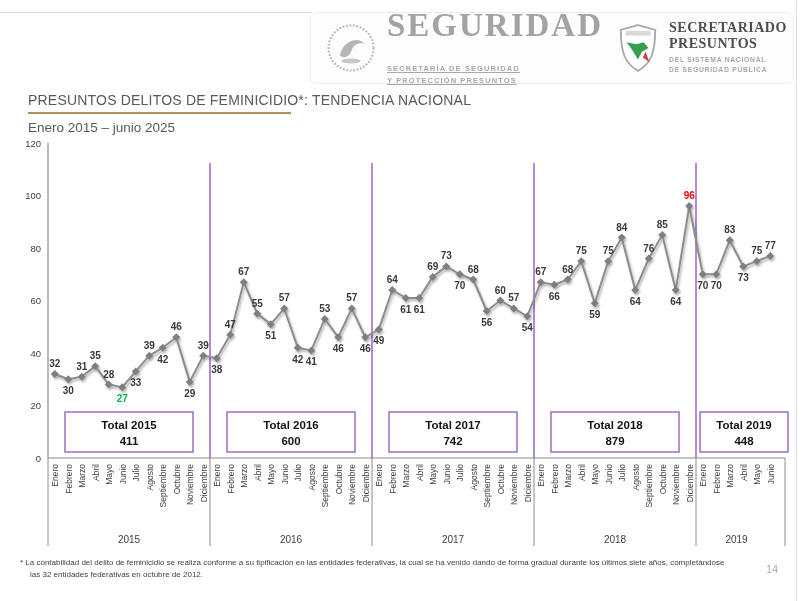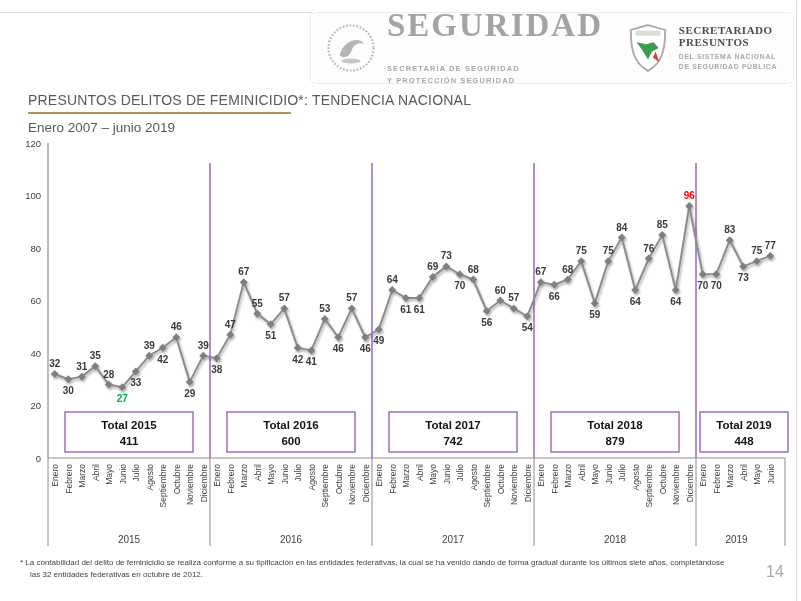--- a/index.html
+++ b/index.html
@@ -12,58 +12,58 @@
   .logo-band{
     position:absolute;left:310px;top:12px;width:484px;height:72px;
     background:#fdfdfd;border:1px solid #ececec;border-radius:6px;
     display:flex;align-items:center;padding:8px 14px;box-sizing:border-box;gap:14px;
   }
   .logo-seguridad{display:flex;align-items:center;gap:10px;flex:1;}
   .seg-title{
     font-family:"Liberation Serif",serif;font-weight:bold;font-size:33px;
     color:#a3a3a3;letter-spacing:2px;line-height:1;
   }
-  .seg-sub{font-size:7.5px;font-weight:bold;color:#a8a8a8;letter-spacing:1.1px;line-height:1.55;margin-top:21px;}
+  .seg-sub{font-size:7.5px;font-weight:bold;color:#a8a8a8;letter-spacing:1.1px;line-height:1.55;margin-top:21px;text-decoration:underline;}
   .logo-secretariado{display:flex;align-items:center;gap:10px;padding-right:2px;}
   .sec-title{
-    font-family:"Liberation Serif",serif;font-weight:bold;font-size:11px;
+    font-family:"Liberation Serif",serif;font-weight:bold;font-size:14px;
     color:#4d4d4d;letter-spacing:.5px;line-height:1.1;
   }
   .sec-sub{font-size:6.8px;font-weight:bold;color:#a8a8a8;letter-spacing:.7px;line-height:1.5;margin-top:4px;}
   .page-title{
     position:absolute;left:28px;top:92px;font-size:14px;font-weight:normal;
     color:#595959;letter-spacing:.2px;
   }
   .title-underline{position:absolute;left:28px;top:112px;width:263px;height:2px;background:#b3905e;}
   .page-subtitle{position:absolute;left:28px;top:120px;font-size:13.5px;color:#595959;}
   .chart-svg{position:absolute;left:0;top:0;}
   .footnote{
     position:absolute;left:16px;top:557px;width:700px;font-size:8px;color:#3f3f3f;
     line-height:1.55;padding-left:14px;text-indent:-10px;
   }
-  .page-number{position:absolute;left:766px;top:563px;font-size:16px;color:#a9a9a9;}
+  .page-number{position:absolute;left:766px;top:563px;font-size:11px;color:#a9a9a9;}
 </style>
 </head>
 <body>
 
 <div class="slide-topline"></div>
 <div class="slide-right-border"></div>
 
 <div class="logo-band">
   <div class="logo-seguridad">
     <svg width="52" height="52" viewBox="0 0 60 60">
       <circle cx="30" cy="30" r="26" fill="none" stroke="#b8b8b8" stroke-width="2.5" stroke-dasharray="2,2"></circle>
       <path d="M17,39 C20,21 40,16 45,25 C39,23 33,26 31,32 C29,39 23,43 17,39 Z" fill="#b5b5b5"></path>
       <ellipse cx="30" cy="45" rx="11" ry="3" fill="#c6c6c6"></ellipse>
     </svg>
     <div>
       <div class="seg-title">SEGURIDAD</div>
       <div class="seg-sub">
         <span>SECRETARÍA DE SEGURIDAD</span><br>
-        <span>Y PROTECCIÓN SEGURIDAD</span>
+        <span>Y PROTECCIÓN PRESUNTOS</span>
       </div>
     </div>
   </div>
   <div class="logo-secretariado">
     <svg width="42" height="50" viewBox="0 0 44 52">
       <path d="M22,2 L40,7 C40,30 36,42 22,50 C8,42 4,30 4,7 Z" fill="#ffffff" stroke="#ababab" stroke-width="2"></path>
       <rect x="9" y="8" width="26" height="5" fill="#d9d9d9"></rect>
       <path d="M10,20 L20,22 L28,20 L33,26 L26,30 L22,38 L16,28 Z" fill="#3a9e4e"></path>
       <path d="M30,30 L34,41 L27,36 Z" fill="#cc4444"></path>
     </svg>
@@ -75,21 +75,21 @@
       <div class="sec-sub">
         <span>DEL SISTEMA NACIONAL</span><br>
         <span>DE SEGURIDAD PÚBLICA</span>
       </div>
     </div>
   </div>
 </div>
 
 <div class="page-title">PRESUNTOS DELITOS DE FEMINICIDIO*: TENDENCIA NACIONAL</div>
 <div class="title-underline"></div>
-<div class="page-subtitle">Enero 2007 – junio 2019</div>
+<div class="page-subtitle">Enero 2015 – junio 2025</div>
 
 <svg id="chart" class="chart-svg" width="801" height="601" viewBox="0 0 801 601">
     <defs>
       <filter id="ds" x="-20%" y="-20%" width="140%" height="140%">
         <feDropShadow dx="1.2" dy="2" stdDeviation="1" flood-opacity="0.32"></feDropShadow>
       </filter>
     </defs>
     <text x="41" y="461.5" text-anchor="end" font-size="9.5" fill="#3f3f3f">0</text>
     <text x="41" y="409" text-anchor="end" font-size="9.5" fill="#3f3f3f">20</text>
     <text x="41" y="356.5" text-anchor="end" font-size="9.5" fill="#3f3f3f">40</text>

